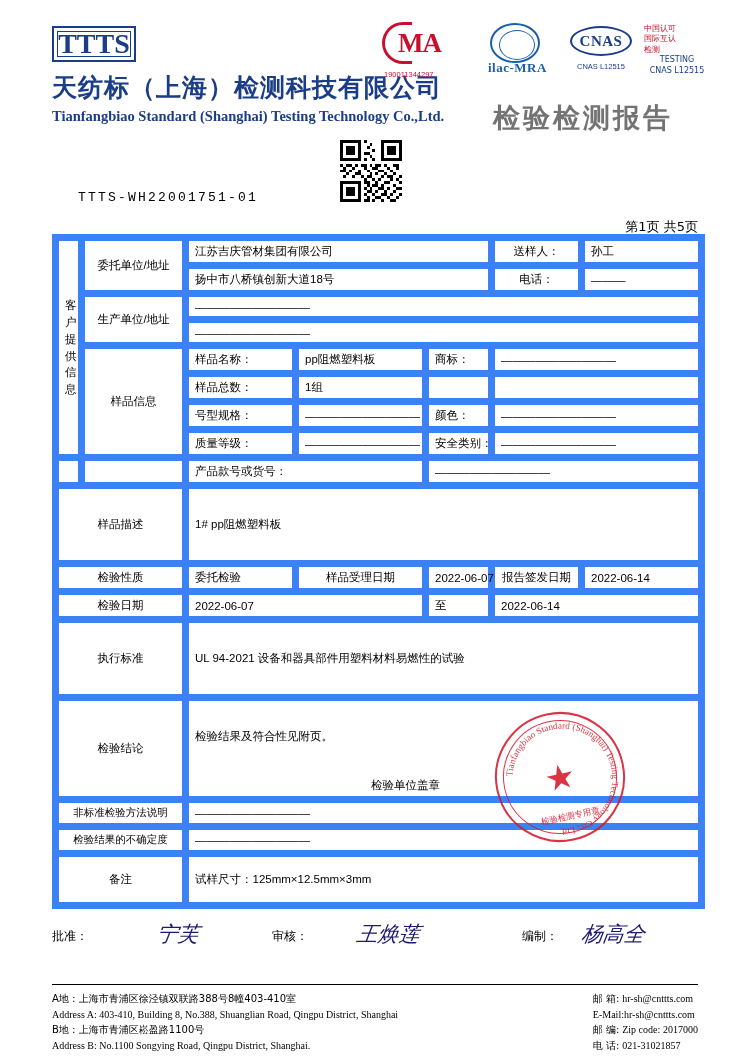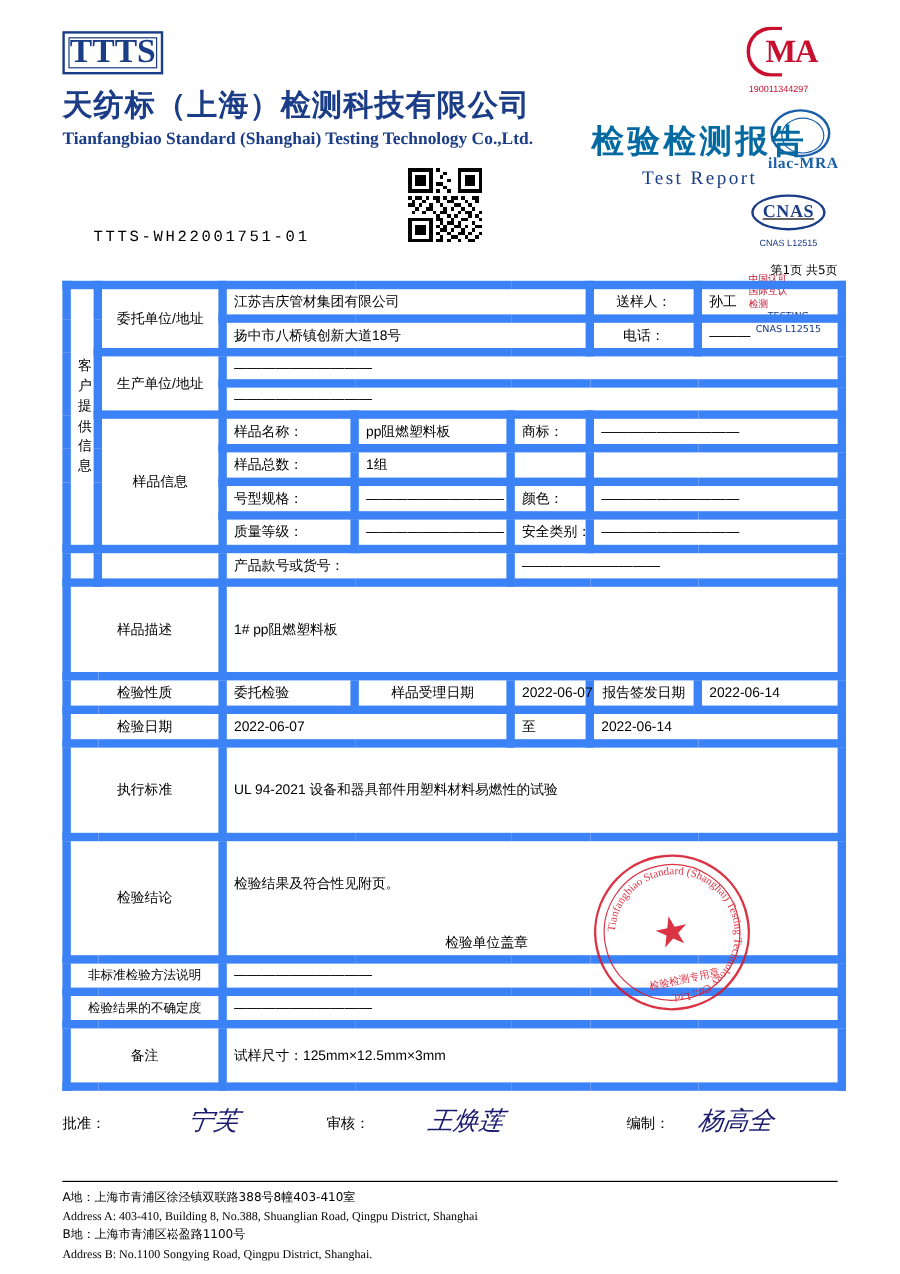--- a/index.html
+++ b/index.html
@@ -41,21 +41,21 @@
     white-space:nowrap;
   }
   .en-name {
     margin-top:4px;
     font-family:"Liberation Serif", serif;
     font-size:14.5px; font-weight:bold; color:#1b3c86;
     white-space:nowrap;
   }
 
   
-  .marks { position:absolute; right:40px; top:24px; display:flex; align-items:flex-start; gap:10px;flex-direction:column; }
+  .marks { position:absolute; right:40px; top:24px; display:flex; align-items:flex-start; gap:10px; }
   .mark-ma { width:78px; height:58px; position:relative; }
   .mark-ma .ma-text {
     font-family:"Liberation Serif", serif;
     font-size:27px; font-weight:bold; color:#c8102e;
     letter-spacing:-1px;
     position:absolute; left:14px; top:4px;
   }
   .mark-ma .ma-c {
     position:absolute; left:-2px; top:-2px; width:30px; height:42px;
     border:3px solid #c8102e; border-right:none;
@@ -78,21 +78,21 @@
   .mark-ilac .ilac-text {
     position:absolute; left:16px; top:36px;
     font-family:"Liberation Serif", serif;
     font-size:13px; font-weight:bold; color:#1b5fa8;
     letter-spacing:0.5px; white-space:nowrap;
   }
   .mark-cnas { width:66px; height:58px; position:relative; }
   .mark-cnas .cnas-ring {
     position:absolute; left:2px; top:2px; width:62px; height:30px;
     border:2px solid #1b3c86; border-radius:50%;
-    display:flex; align-items:center; justify-content:center;text-decoration:underline;
+    display:flex; align-items:center; justify-content:center;
   }
   .mark-cnas .cnas-text {
     font-family:"Liberation Serif", serif; font-weight:bold;
     font-size:15px; color:#1b3c86; letter-spacing:0.5px;
   }
   .mark-cnas .cnas-sub {
     position:absolute; left:0; top:38px; width:66px; text-align:center;
     font-size:7.5px; color:#1b3c86; line-height:1.25;
   }
   .mark-cnas-zh {
@@ -100,40 +100,40 @@
     font-size:8px; color:#c8102e; line-height:1.3;
     font-family:"DejaVu Sans", sans-serif;
   }
   .mark-cnas-zh .en { color:#1b3c86;text-align:center; }
 
   .report-title {
     position:absolute; right:52px; top:100px; text-align:center; width:230px;
   }
   .report-title .zh {
     font-family:"DejaVu Sans", sans-serif;
-    font-size:27px; font-weight:bold; color:#0369a1; letter-spacing:3px;
+    font-size:27px; font-weight:bold; color:#737373; letter-spacing:3px;
   }
   .report-title .en {
     margin-top:4px;
     font-family:"Liberation Serif", serif;
     font-size:16px; color:#1b3c86; letter-spacing:2px;
   }
 
   
   .qr { position:absolute; left:340px; top:140px; width:62px; height:62px; }
 
   .report-no {
     position:absolute; left:78px; top:190px;
     font-family:"Liberation Mono", monospace;
     font-size:13px; letter-spacing:2.2px;
   }
 
   .page-no {
     position:absolute; right:52px; top:218px;
-    font-family:"DejaVu Sans", sans-serif; font-size:10px;
+    font-family:"DejaVu Sans", sans-serif; font-size:13px;
   }
 
   
   .tbl-wrap { position:absolute; left:52px; top:234px; width:646px; }
   table.main { border-collapse:collapse; width:646px; table-layout:fixed; }
   table.main td {
     border:7px solid #3b82f6;
     font-size:11.5px;
     font-family:Liberation Sans, sans-serif;
     padding:3px 6px;
@@ -236,21 +236,20 @@
         <div>中国认可</div>
         <div>国际互认</div>
         <div>检测</div>
         <div class="en">TESTING</div>
         <div class="en">CNAS L12515</div>
       </div>
     </div>
 
     <div class="report-title">
       <div class="zh">检验检测报告</div>
-      <div class="en">Test Report</div>
     </div>
 
     <div class="qr">
       <svg width="62" height="62" viewBox="0 0 21 21" shape-rendering="crispEdges">
         <rect width="21" height="21" fill="#fff"></rect>
         <g fill="#000">
           <rect x="0" y="0" width="7" height="1"></rect>
             <rect x="0" y="6" width="7" height="1"></rect>
           <rect x="0" y="0" width="1" height="7"></rect>
             <rect x="6" y="0" width="1" height="7"></rect>
@@ -494,16 +493,22 @@
   </div>
 
   <div class="footer">
     <div class="cols">
       <div class="left">
         <div class="zh">A地：上海市青浦区徐泾镇双联路388号8幢403-410室</div>
         <div class="en">Address A: 403-410, Building 8, No.388, Shuanglian Road, Qingpu District, Shanghai</div>
         <div class="zh">B地：上海市青浦区崧盈路1100号</div>
         <div class="en">Address B: No.1100 Songying Road, Qingpu District, Shanghai.</div>
       </div>
+      <div class="right">
+        <div><span class="zh">邮 箱:</span> <span class="en">hr-sh@cnttts.com</span></div>
+        <div><span class="en">E-Mail:</span><span class="en">hr-sh@cnttts.com</span></div>
+        <div><span class="zh">邮 编:</span> <span class="en">Zip code:</span> <span class="en">2017000</span></div>
+        <div><span class="zh">电 话:</span> <span class="en">021-31021857</span></div>
+      </div>
     </div>
   </div>
 
 </div>
 
 </body></html>

